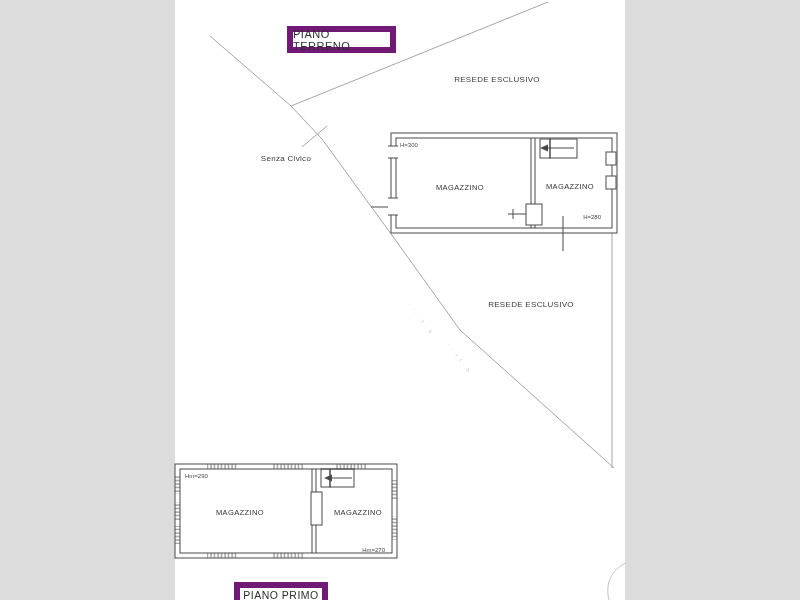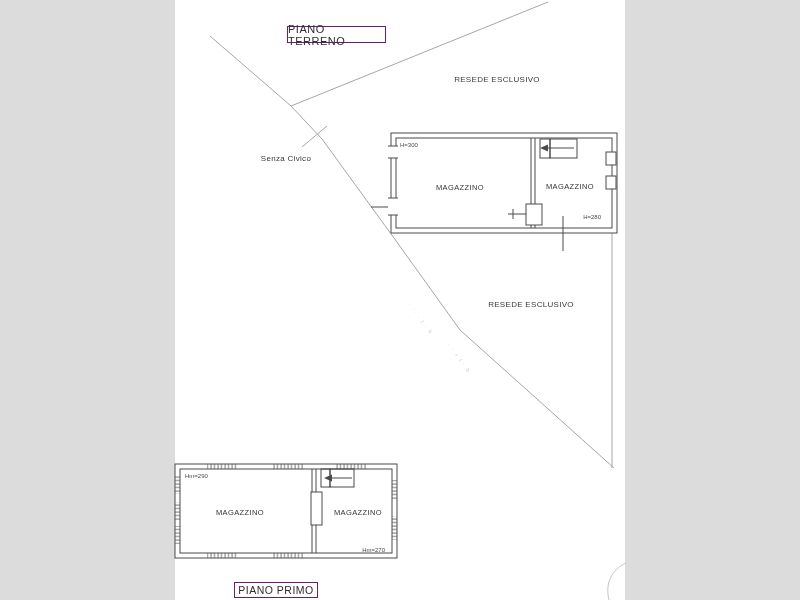--- a/index.html
+++ b/index.html
@@ -15,21 +15,21 @@
   .faintline{stroke:var(--faint,#c4c4c4);stroke-width:1;fill:none;}
   .arrowhead{fill:var(--ink,#4a4a4a);stroke:none;}
   .pl{stroke:var(--ink,#4a4a4a);stroke-width:0.8;}
   
   text{fill:var(--text,#333333);font-family:"Liberation Sans",sans-serif;}
   .room{font-size:7.5px;letter-spacing:.4px;}
   .tiny{font-size:6px;fill:#4a4a4a;}
   .lbl{font-size:8px;letter-spacing:.3px;fill:#3a3a3a;}
   .marks{font-size:5px;fill:var(--faint,#c4c4c4);letter-spacing:1.5px;}
   
-  .floor-label{position:absolute;border:1px solid #701a75;display:flex;align-items:center;justify-content:center;
+  .floor-label{position:absolute;border:6px solid #701a75;display:flex;align-items:center;justify-content:center;
     color:#2e2e2e;background:var(--paper,#ffffff);letter-spacing:.5px;}
   .floor-label.top{left:287px;top:26px;width:97px;height:15px;font-size:11px;}
   .floor-label.bottom{left:234px;top:582px;width:82px;height:14px;font-size:10.5px;}
 </style>
 </head>
 <body>
 
 <div class="stage">
   <div class="paper"></div>
 

